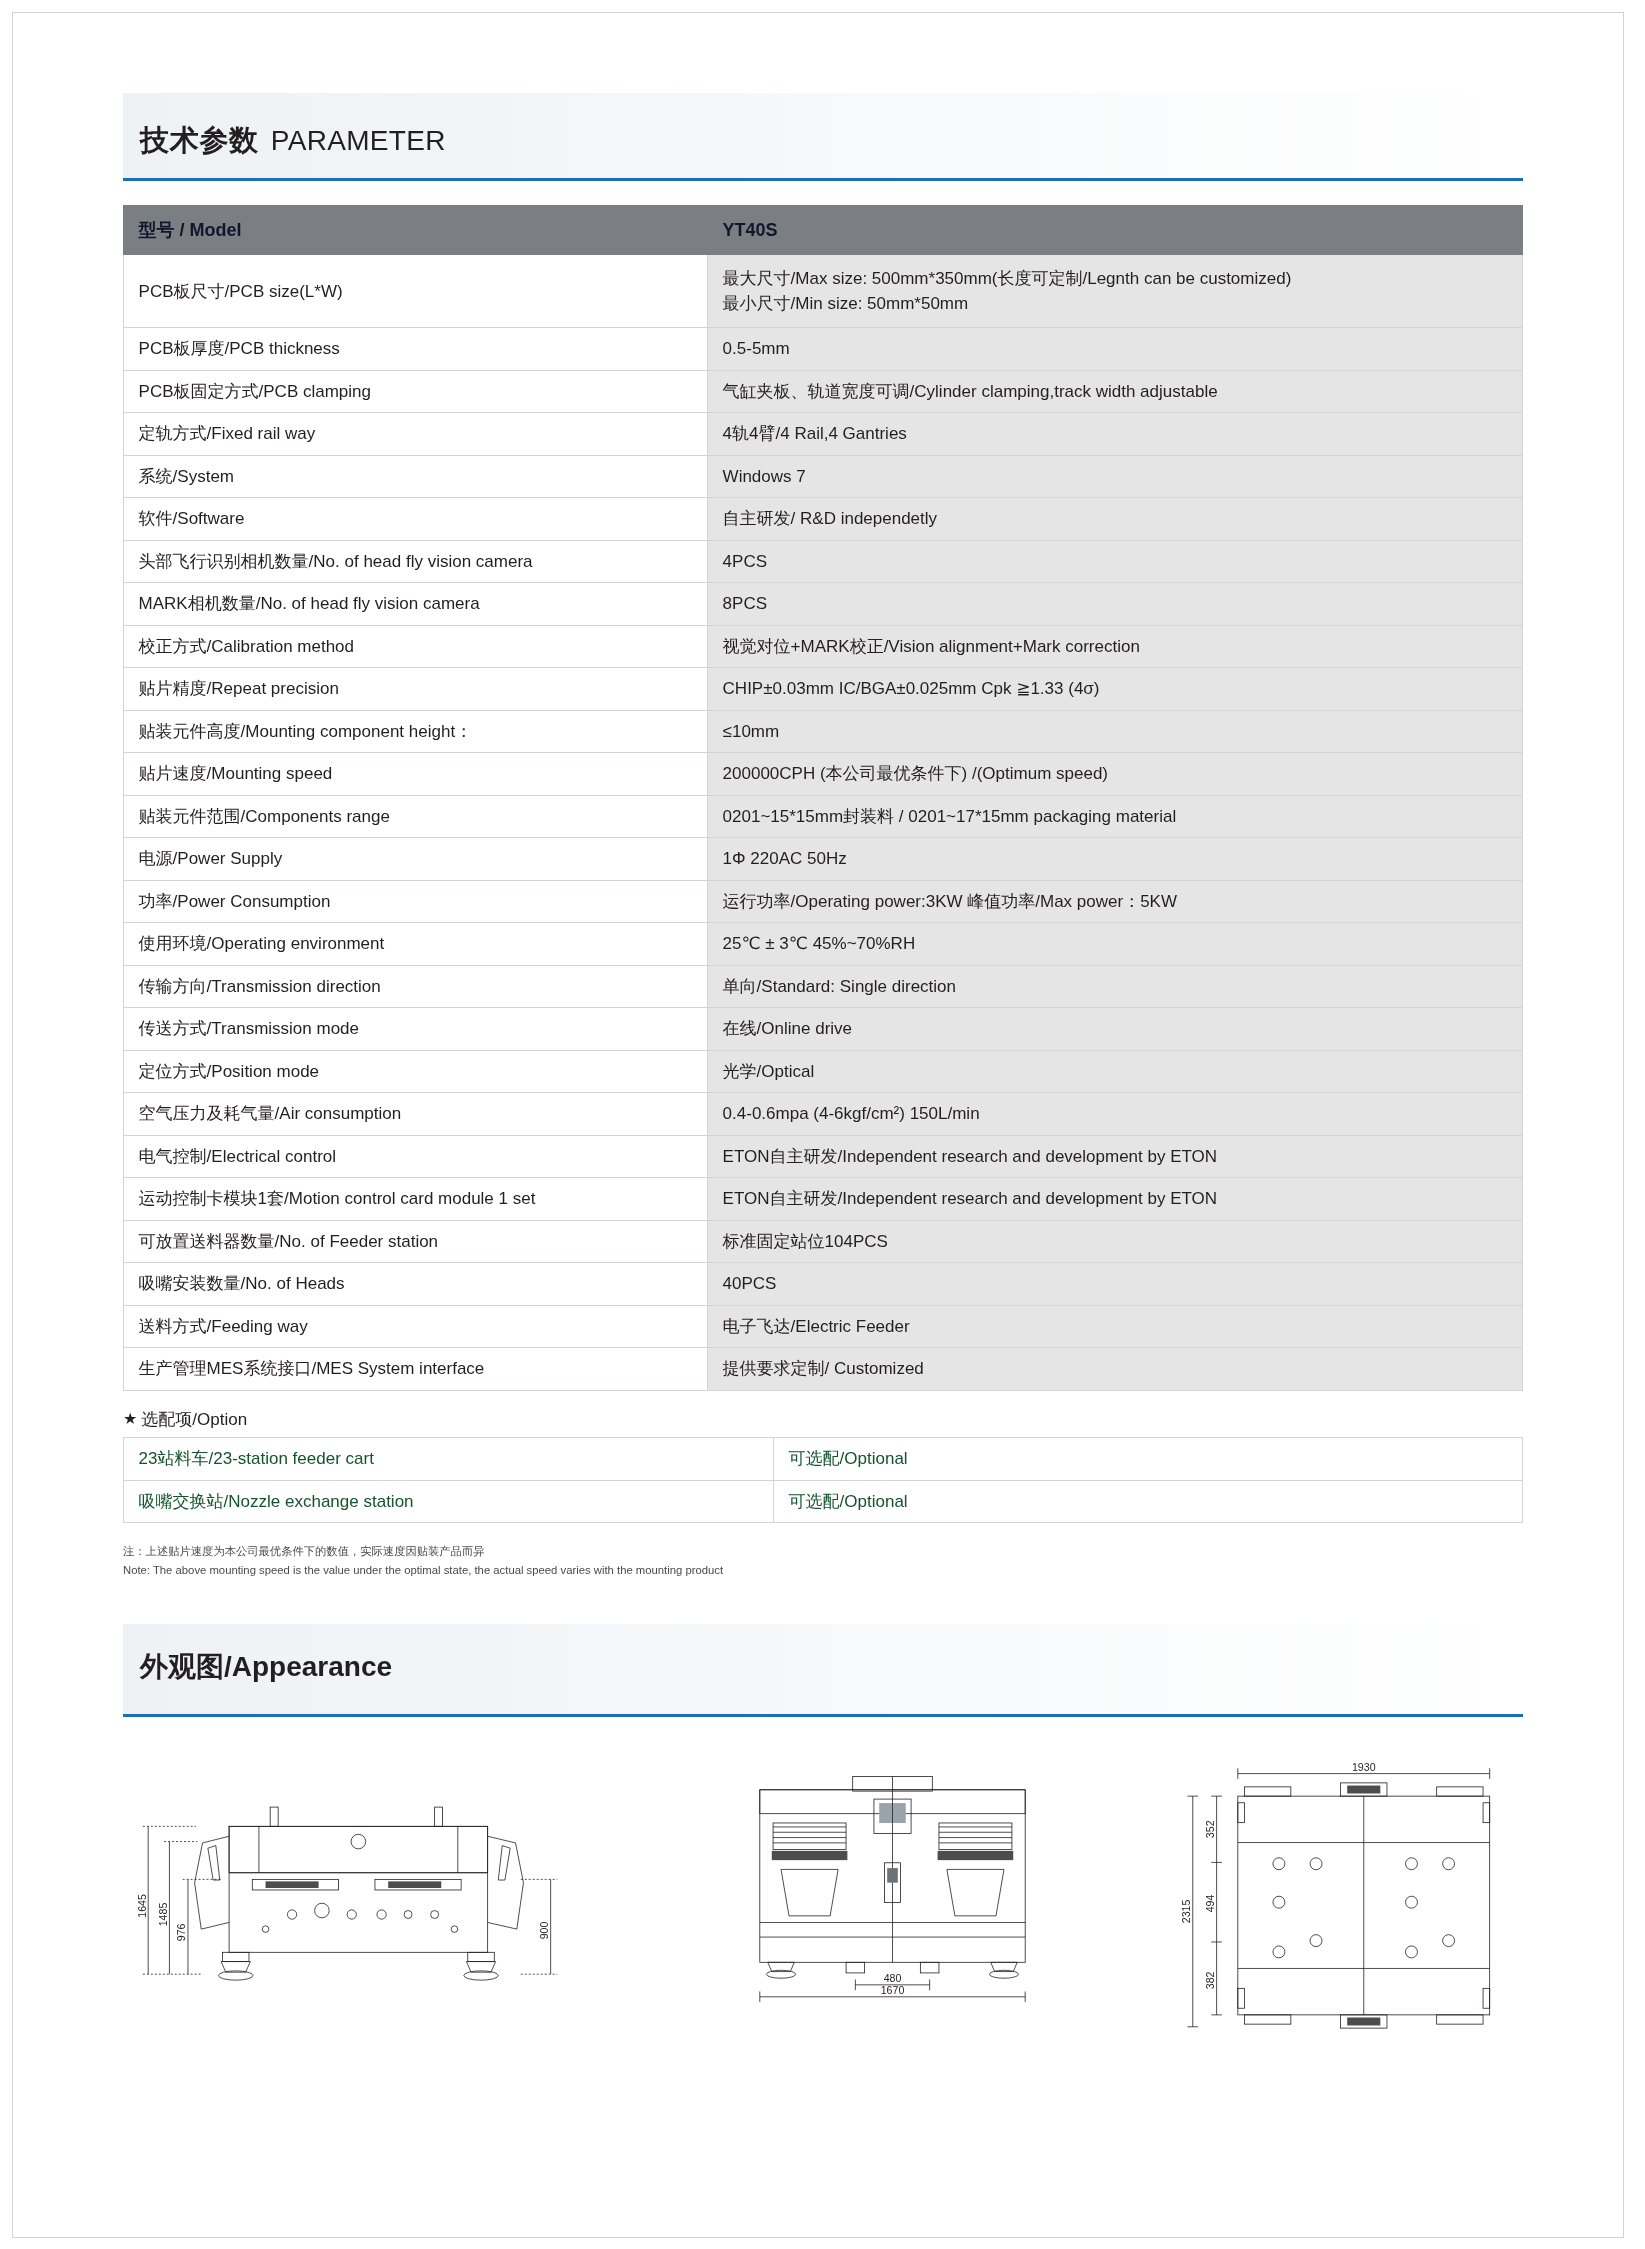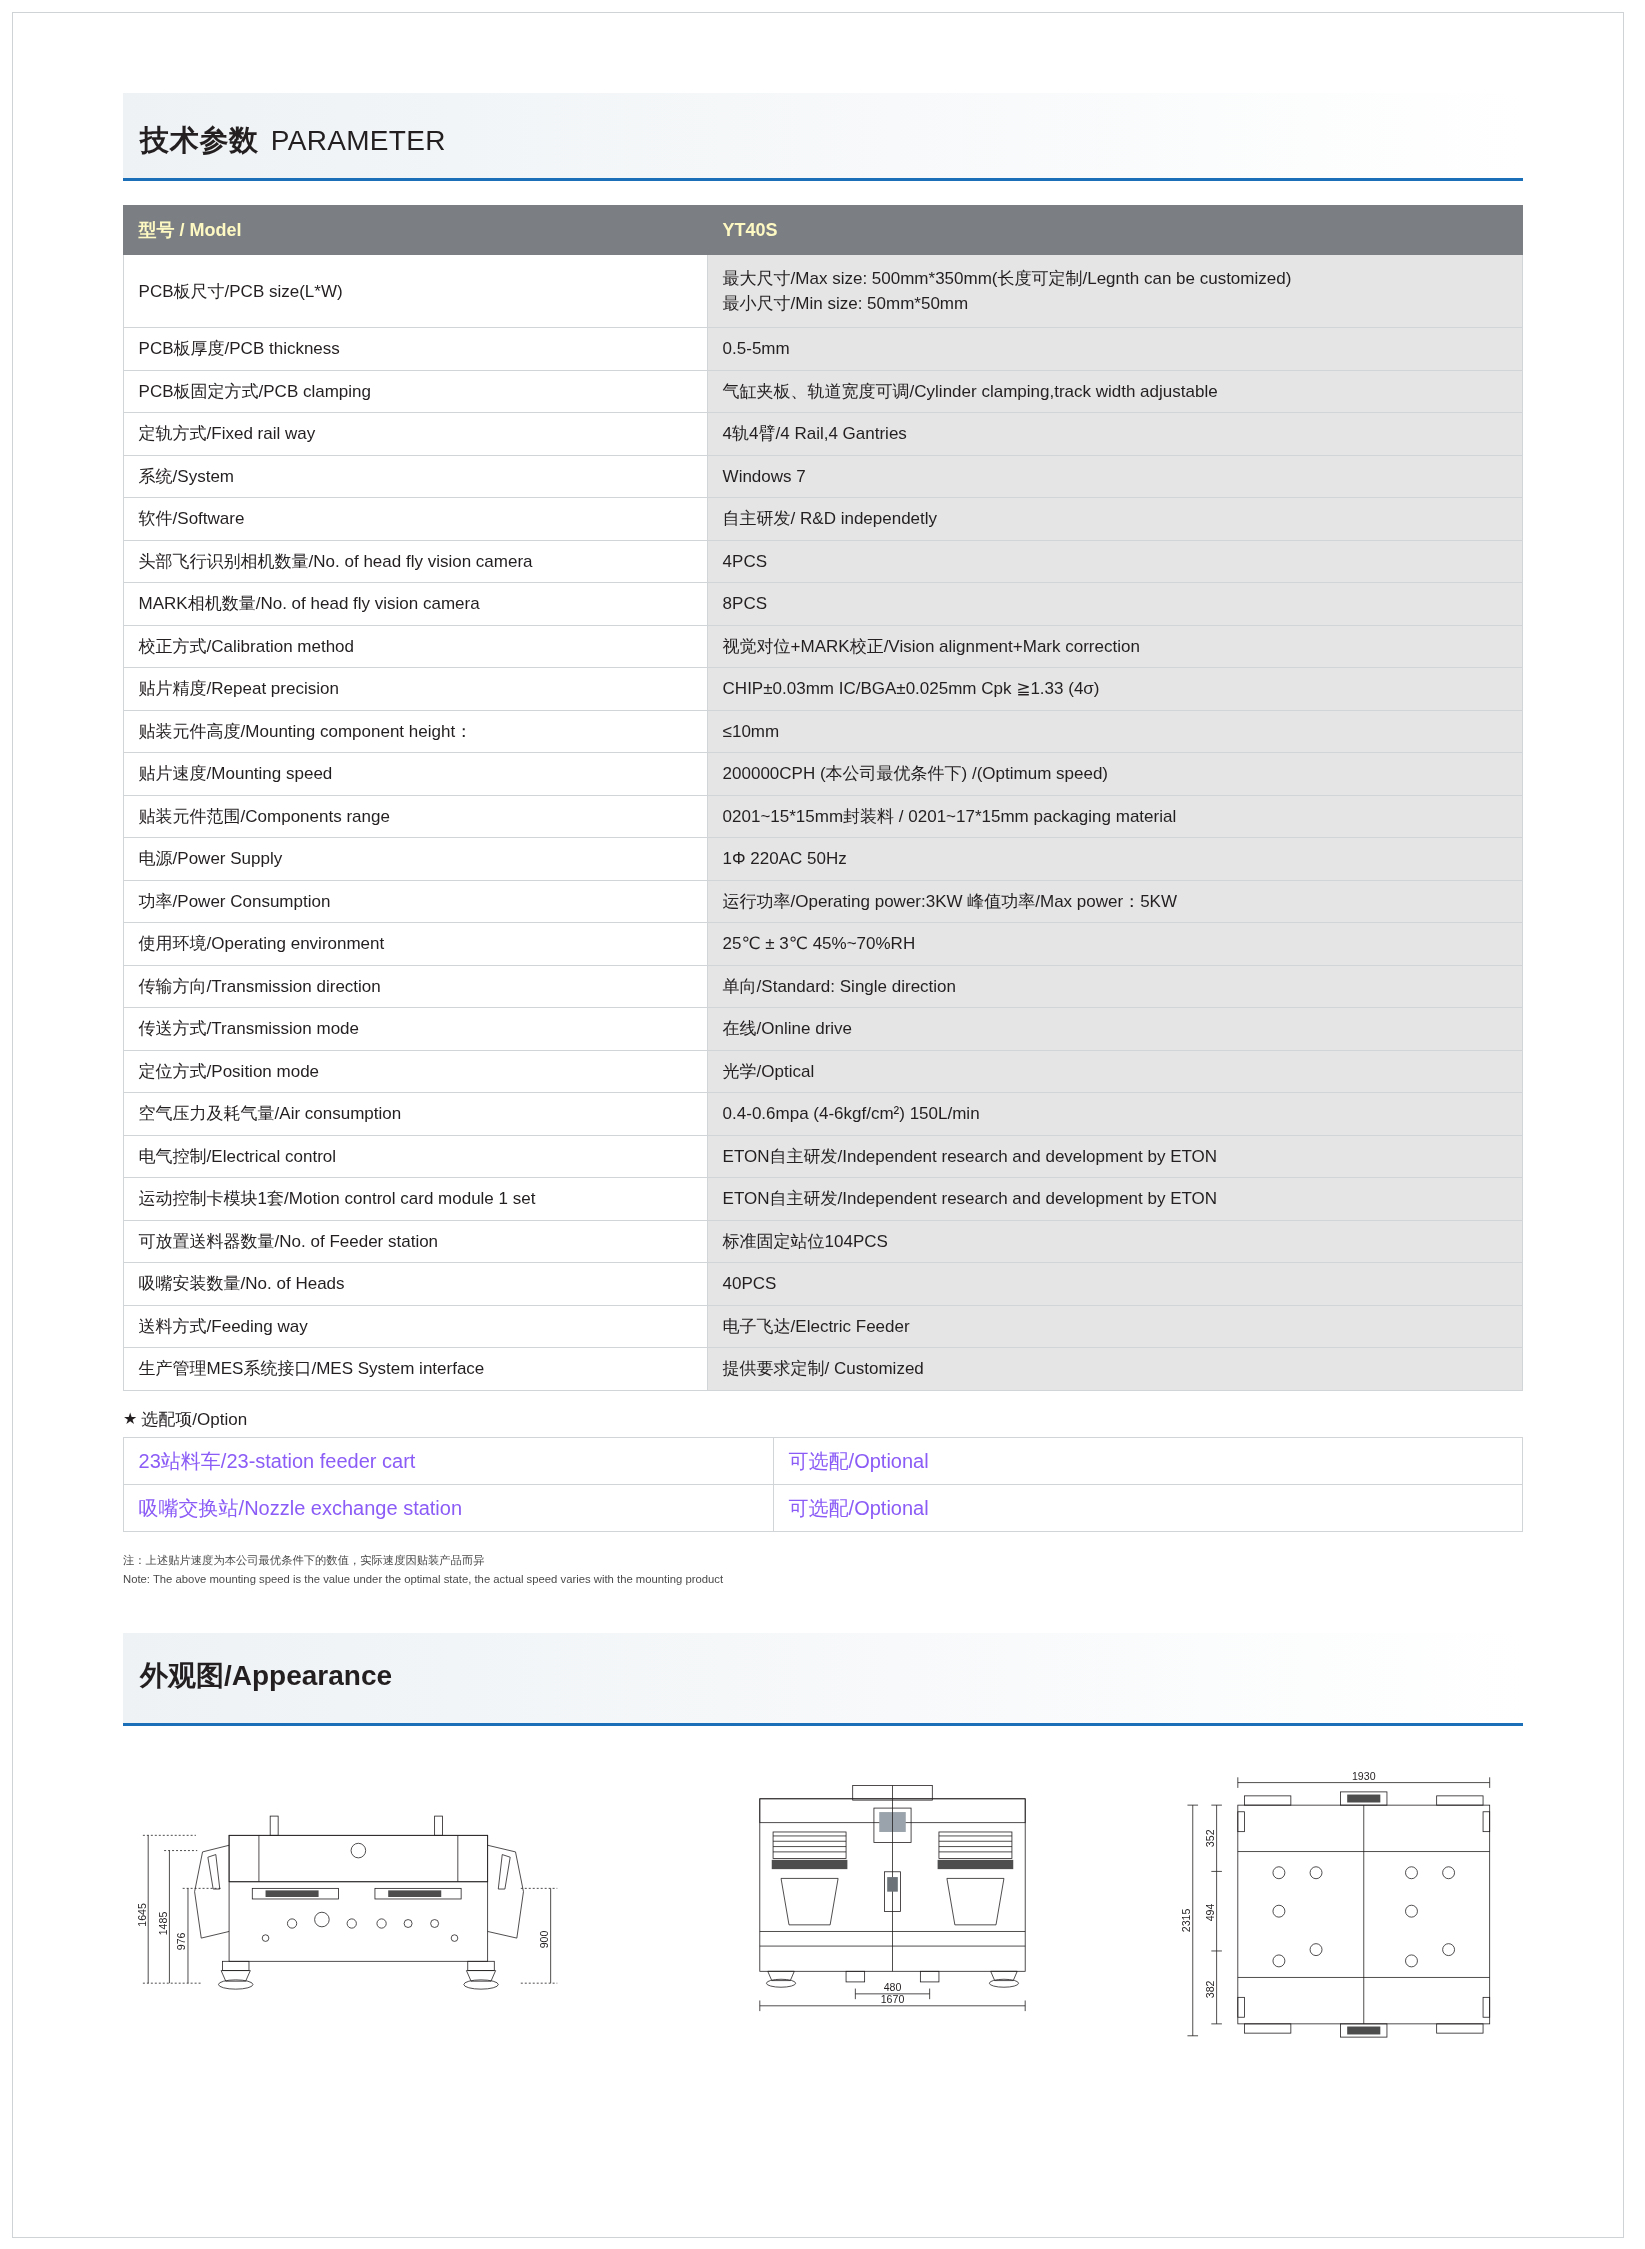--- a/index.html
+++ b/index.html
@@ -71,21 +71,21 @@
     border: 0.7px solid #d2d5d8;
     padding: 8px 14.6px;
     font-size: 17px;
     line-height: 1.5;
     vertical-align: middle;
     text-align: left;
     color: #231f20;
   }
   table.spec thead th {
     background: #7b7f83;
-    color: #fef9c3;
+    color: #0f172a;
     font-weight: bold;
     font-size: 18px;
     padding-top: 10.6px;
     padding-bottom: 10.6px;
     border-color: #7b7f83;
   }
   table.spec tbody td.label {
     background: #ffffff;
   }
   table.spec tbody td.value {
@@ -112,23 +112,23 @@
   }
   table.option {
     width: 100%;
     border-collapse: collapse;
     table-layout: fixed;
   }
   table.option col.c1 { width: 650px; }
   table.option td {
     border: 0.7px solid #d2d5d8;
     padding: 8px 14.6px;
-    font-size: 20px;
+    font-size: 17px;
     line-height: 1.5;
-    color: #8b5cf6;
+    color: #14532d;
   }
 
   
   .note {
     margin-top: 19px;
     font-size: 11.3px;
     line-height: 1.6;
     color: #4a4a4a;
   }
 

